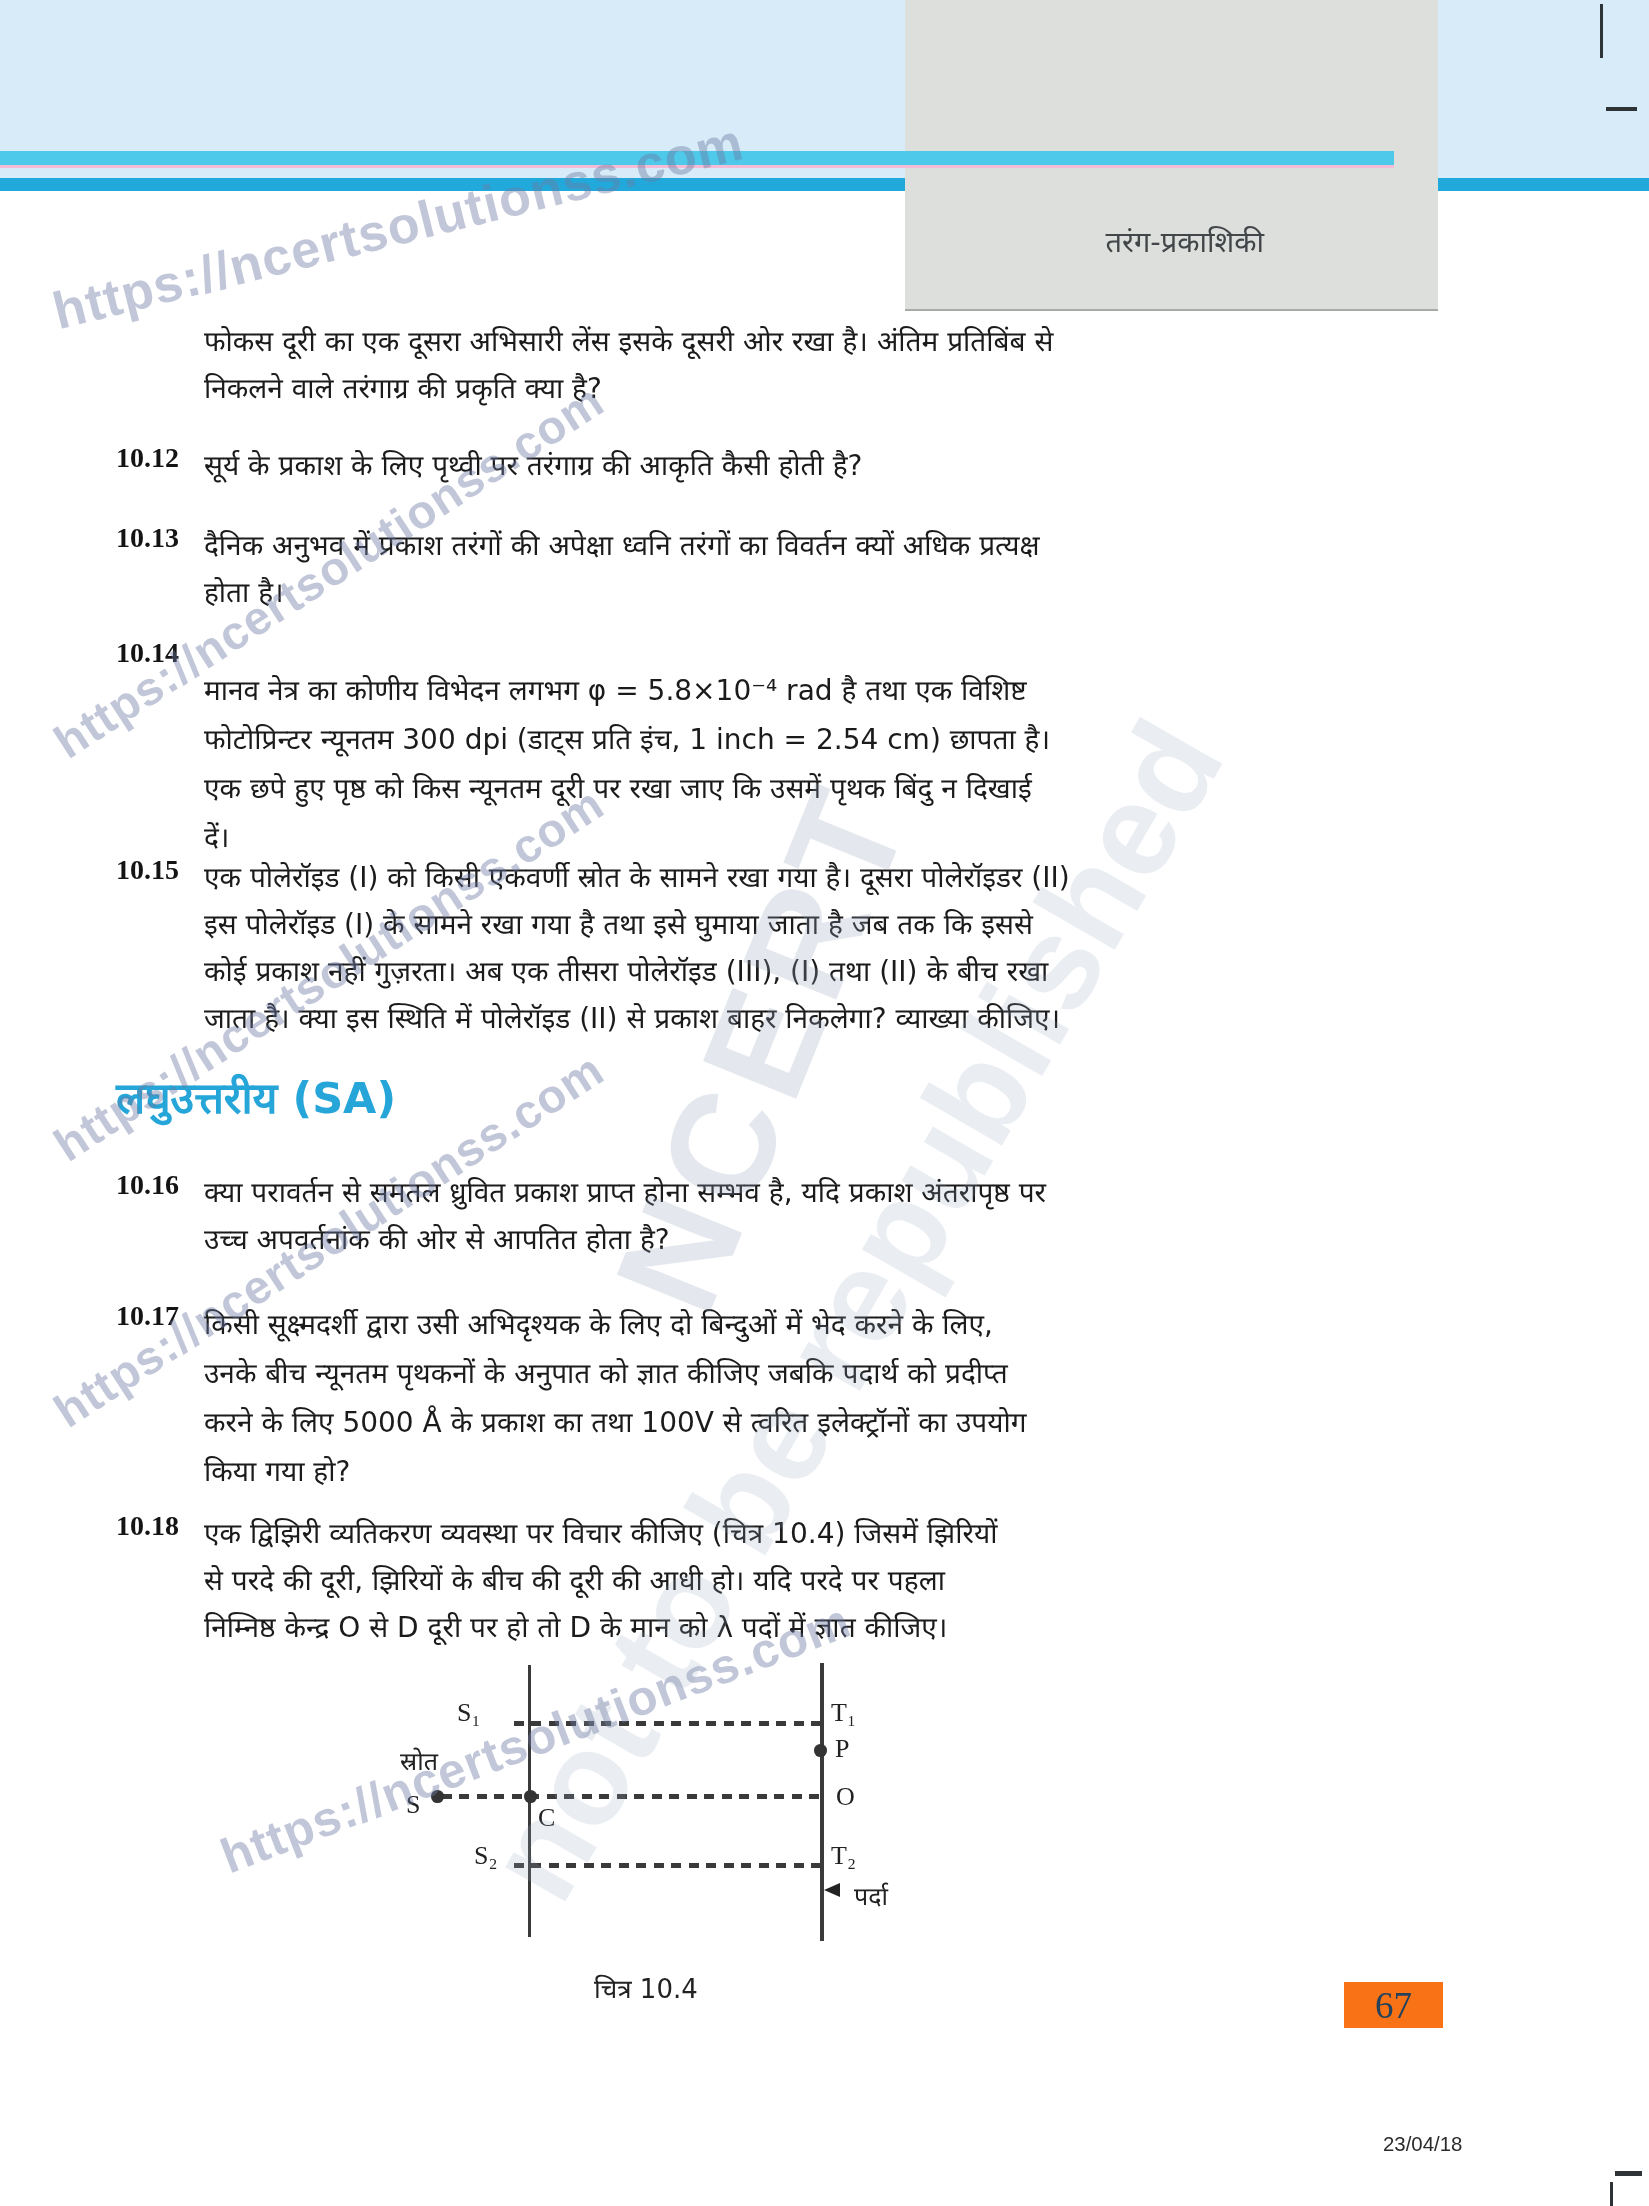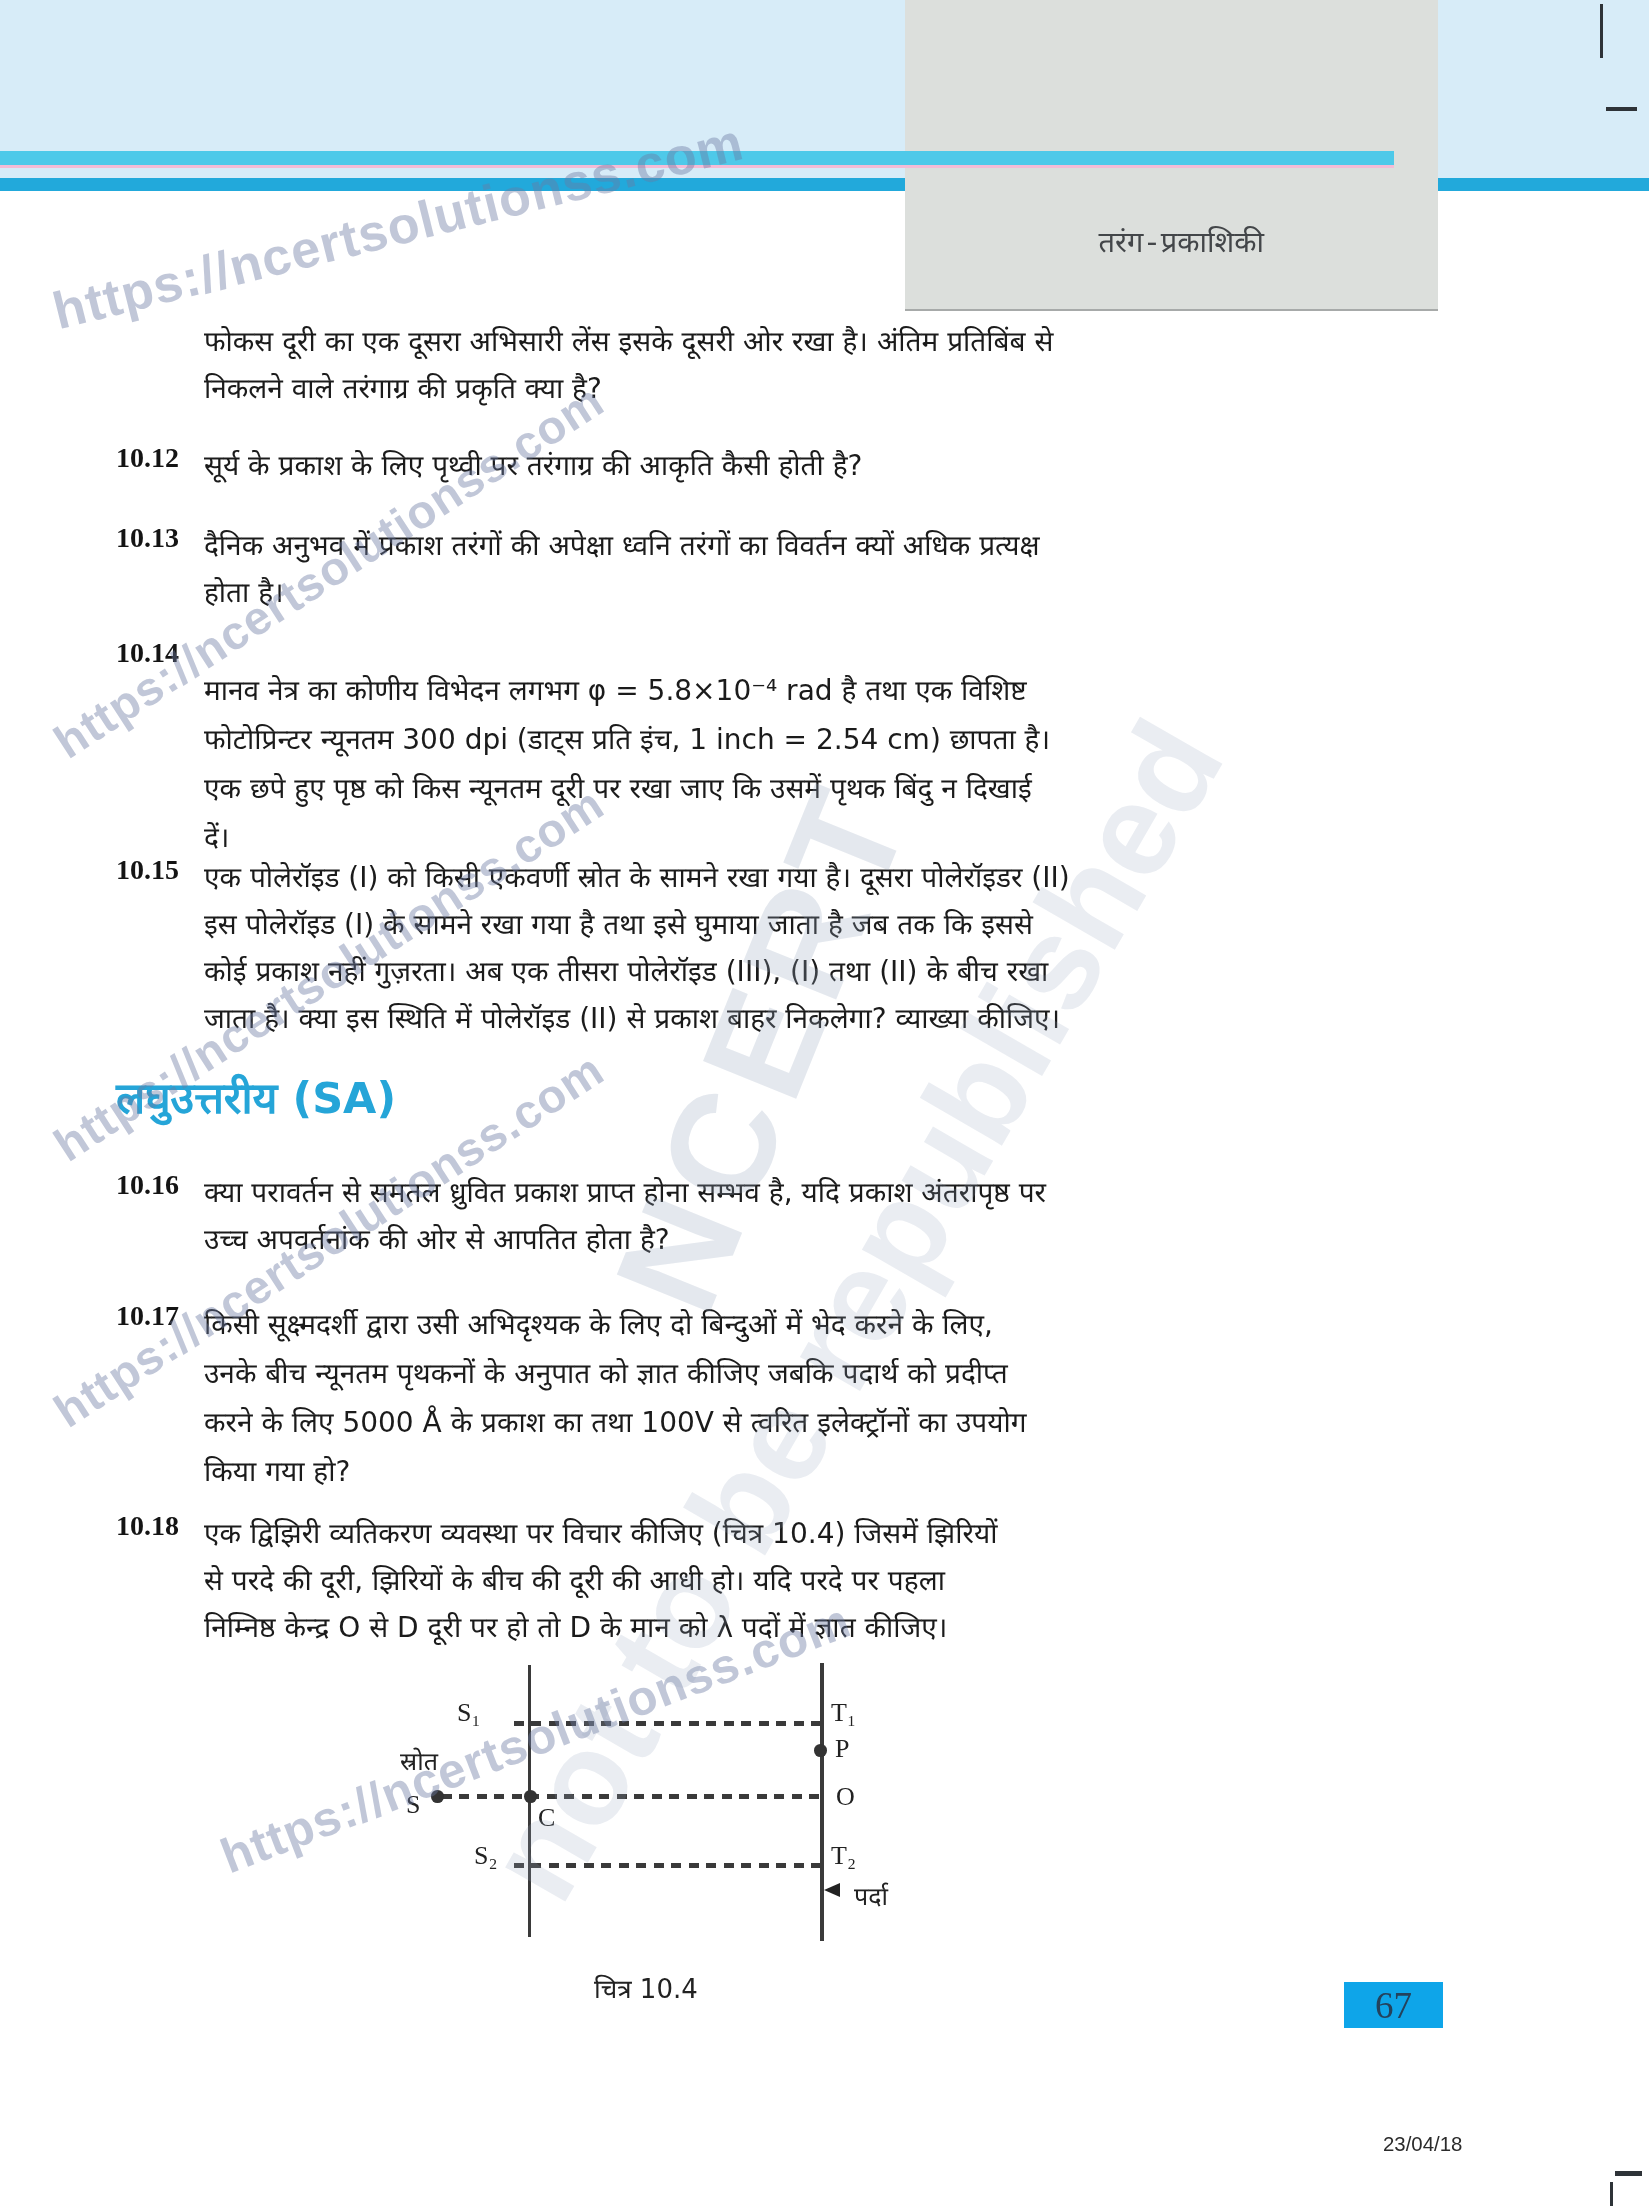--- a/index.html
+++ b/index.html
@@ -8,21 +8,21 @@
     background:#ffffff;font-family:"DejaVu Sans",sans-serif;color:#1b1b1b;
   }
   
   .band{position:absolute;left:0;top:0;width:1650px;height:180px;background:#d7ecf8;z-index:1;}
   .stripe-blue{position:absolute;left:0;top:178px;width:1650px;height:12.6px;background:#22a9db;z-index:2;}
   .panel-grey{position:absolute;left:905px;top:0;width:533px;height:309px;background:#dcdfdc;
     border-bottom:2.9px solid #a7aaa9;z-index:3;}
   .stripe-cyan{position:absolute;left:0;top:151px;width:1394px;height:13.6px;background:#4ec9e9;z-index:4;}
   .stripe-pink{position:absolute;left:0;top:165px;width:1394px;height:2.9px;background:#f4bcd6;z-index:4;}
   .chapter-title{position:absolute;left:990px;top:221px;width:274px;text-align:right;
-    font-size:29px;color:#434649;z-index:4;font-family:Liberation Mono, monospace;}
+    font-size:29px;color:#434649;z-index:4;}
   
   .mark{position:absolute;background:#2e3338;z-index:6;}
   
   .bodyblock{position:absolute;left:204px;width:961px;font-size:28px;line-height:47px;z-index:2;}
   .bodyblock div{white-space:nowrap;}
   .qnum{position:absolute;left:116px;width:80px;font-family:"Liberation Serif",serif;
     font-weight:bold;font-size:28px;color:#141414;z-index:2;}
   .section-heading{position:absolute;left:116px;top:1067px;font-size:43px;font-weight:bold;
     color:#25a5d8;z-index:2;}
   
@@ -31,21 +31,21 @@
     background:repeating-linear-gradient(90deg,#3a3a3a 0 9.7px,transparent 9.7px 17.5px);}
   .dot{position:absolute;width:12.6px;height:12.6px;border-radius:50%;background:#333;z-index:3;}
   .figlabel{position:absolute;font-family:"Liberation Serif",serif;font-size:26px;color:#222;z-index:3;}
   .figlabel-dev{position:absolute;font-size:25px;color:#222;z-index:3;}
   .arrow-left{position:absolute;width:0;height:0;z-index:3;
     border-top:7.8px solid transparent;border-bottom:7.8px solid transparent;border-right:16.5px solid #222;}
   .fig-caption{position:absolute;left:594px;top:1970px;width:165px;text-align:left;
     font-size:26px;color:#222;z-index:2;}
   
   .page-number-box{position:absolute;left:1344px;top:1982px;width:99px;height:46px;
-    background:#0ea5e9;z-index:2;display:flex;align-items:center;justify-content:center;
+    background:#f97316;z-index:2;display:flex;align-items:center;justify-content:center;
     font-family:"Liberation Serif",serif;font-size:37px;color:#24425c;}
   .date-stamp{position:absolute;left:1383px;top:2133px;font-family:"Liberation Sans",sans-serif;
     font-size:20.4px;color:#2b2b2b;z-index:2;}
   
   .wm{position:absolute;white-space:nowrap;transform-origin:left top;z-index:5;
     font-family:"Liberation Sans",sans-serif;font-weight:bold;pointer-events:none;}
   .wm-site{color:rgba(108,122,162,0.42);letter-spacing:1px;}
   .wm1{left:47px;top:283px;font-size:52px;transform:rotate(-14deg);}
   .wm2{left:44px;top:723px;font-size:47px;transform:rotate(-33deg);}
   .wm3{left:44px;top:1126px;font-size:47px;transform:rotate(-33deg);}

